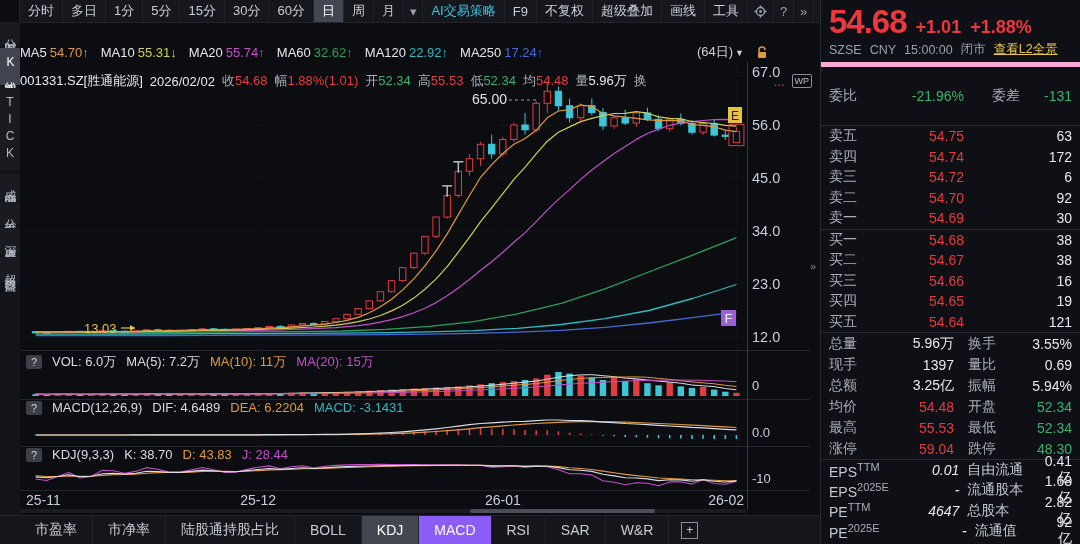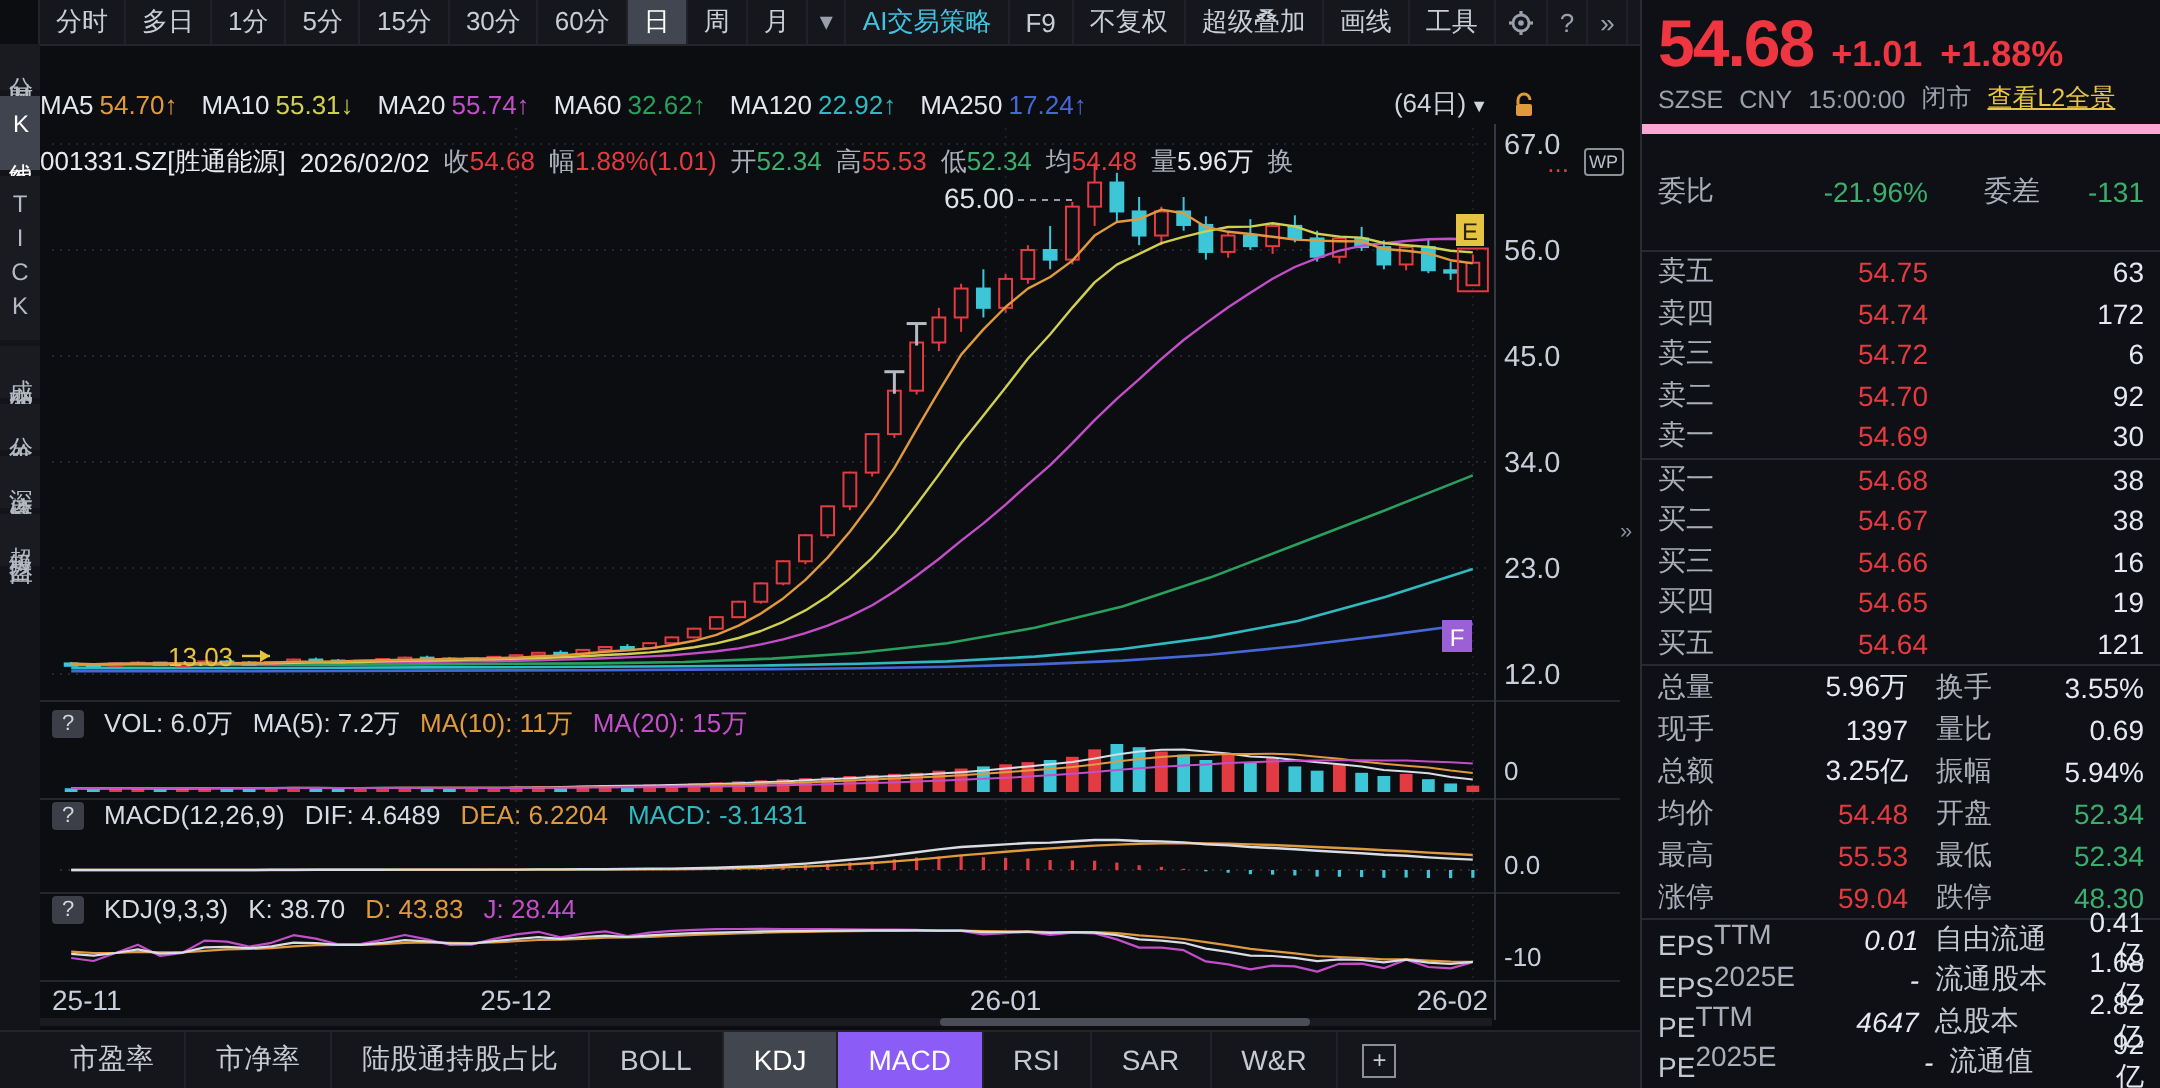--- a/index.html
+++ b/index.html
@@ -59,21 +59,21 @@
   .orow .op{width:95px;text-align:right;color:#e43b40;}
   .orow .oq{flex:1;text-align:right;color:#e6e9ef;}
   .qp-div{height:1px;background:#262932;}
   .srow{display:flex;align-items:center;height:21px;padding:0 8px;}
   .srow .sl{width:40px;color:#a9aeb8;}
   .srow .sv1{width:85px;text-align:right;}
   .srow .sl2{width:46px;margin-left:14px;color:#a9aeb8;}
   .srow .sv2{flex:1;text-align:right;}
   .frow{display:flex;align-items:center;height:20.3px;padding:0 8px;}
   .frow .fl{width:72px;color:#c3c8d1;}
-  .frow .fl sup{font-size:14px;color:#a9aeb8;}
+  .frow .fl sup{font-size:11px;color:#a9aeb8;}
   .frow .fv1{width:66px;text-align:right;color:#e6e9ef;font-style:italic;}
   .frow .fl2{width:82px;margin-left:8px;color:#c3c8d1;}
   .frow .fl2 sup{font-size:9px;}
   .frow .fv2{flex:1;text-align:right;color:#e6e9ef;}
   svg{display:block;}
 </style>
 </head>
 <body>
 
 <div id="app">

